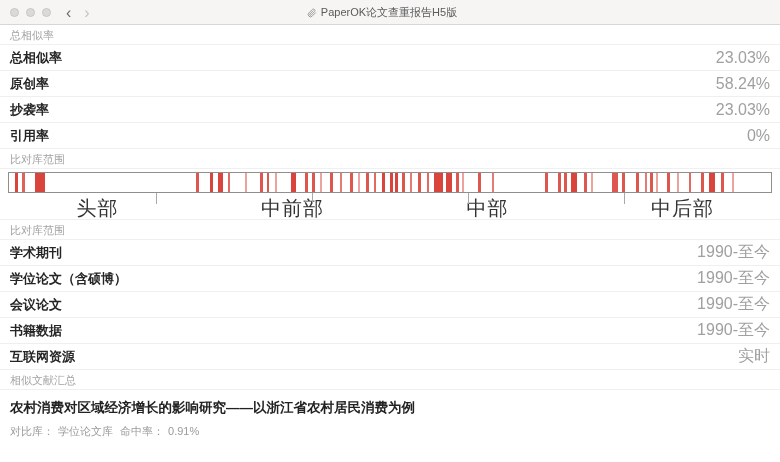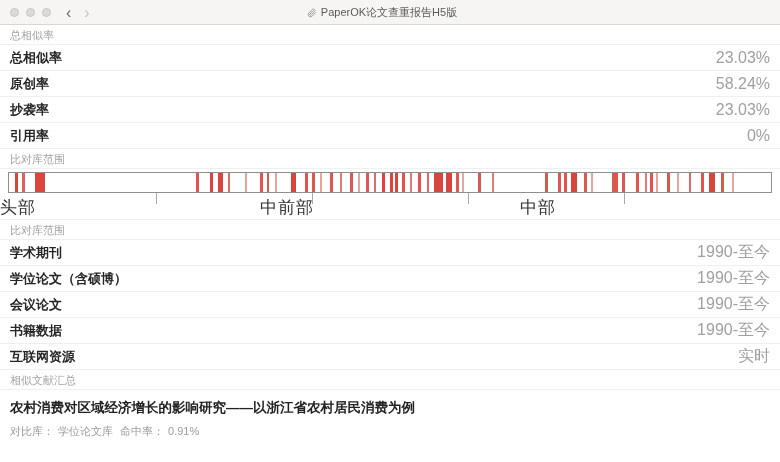--- a/index.html
+++ b/index.html
@@ -28,21 +28,21 @@
   .row-label { font-size:13px; font-weight:700; color:#262626; }
   .row-value { font-size:16px; color:#a0a0a0; }
 
   
   .bar-wrap { padding:3px 8px 0 8px; }
   .pos-bar { position:relative; height:21px; background:#fff;
              border:1px solid #8f8f8f; overflow:hidden; }
   .stripe { position:absolute; top:0; bottom:0; background:#d9453c; }
   .segments { position:relative; height:27px; display:flex;
               border-bottom:1px solid #efefef; margin:0; }
-  .segment { flex:1; text-align:left; font-size:17px; color:#333;
+  .segment { flex:1; text-align:center; font-size:20px; color:#333;
              line-height:30px; letter-spacing:1px; }
   .tick { position:absolute; top:0; width:1px; height:11px; background:#a9a9a9; }
 
   
   .doc-item { padding:9px 10px 0 10px; }
   .doc-title { font-size:13.5px; font-weight:700; color:#222; line-height:18px; }
   .doc-meta { margin-top:7px; font-size:11px; color:#9b9b9b; }
   .doc-meta span { margin-right:4px;margin-top:48px; }
 </style>
 </head>
@@ -140,20 +140,21 @@
       <i class="stripe" style="left: 90.8%; width: 3px; opacity: 0.9; background: rgb(217, 69, 60);"></i>
       <i class="stripe" style="left: 91.9%; width: 6px; opacity: 1; background: rgb(217, 69, 60);"></i>
       <i class="stripe" style="left: 93.5%; width: 3px; opacity: 0.9; background: rgb(217, 69, 60);"></i>
       <i class="stripe" style="left: 94.9%; width: 2px; opacity: 0.5; background: rgb(217, 69, 60);"></i>
     </div>
 </div>
 <div class="segments">
     <div class="segment">头部</div>
     <div class="segment">中前部</div>
     <div class="segment">中部</div>
+    <div class="segment">中后部</div>
     <span class="tick" style="left: 20%;"></span>
     <span class="tick" style="left: 40%;"></span>
     <span class="tick" style="left: 60%;"></span>
     <span class="tick" style="left: 80%;"></span>
   </div>
 
 <div class="sec-header">比对库范围</div>
 <div id="library-rows">
     <div class="row">
       <span class="row-label">学术期刊</span>

